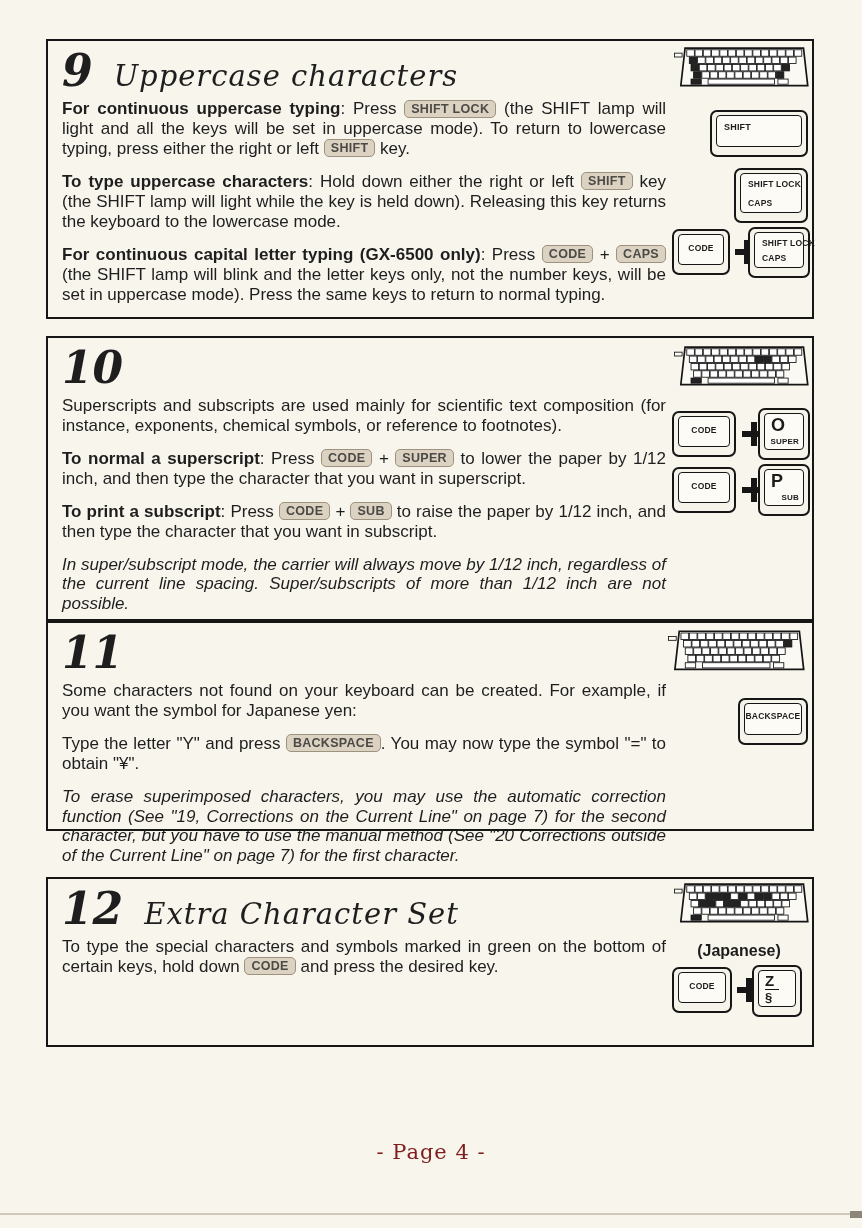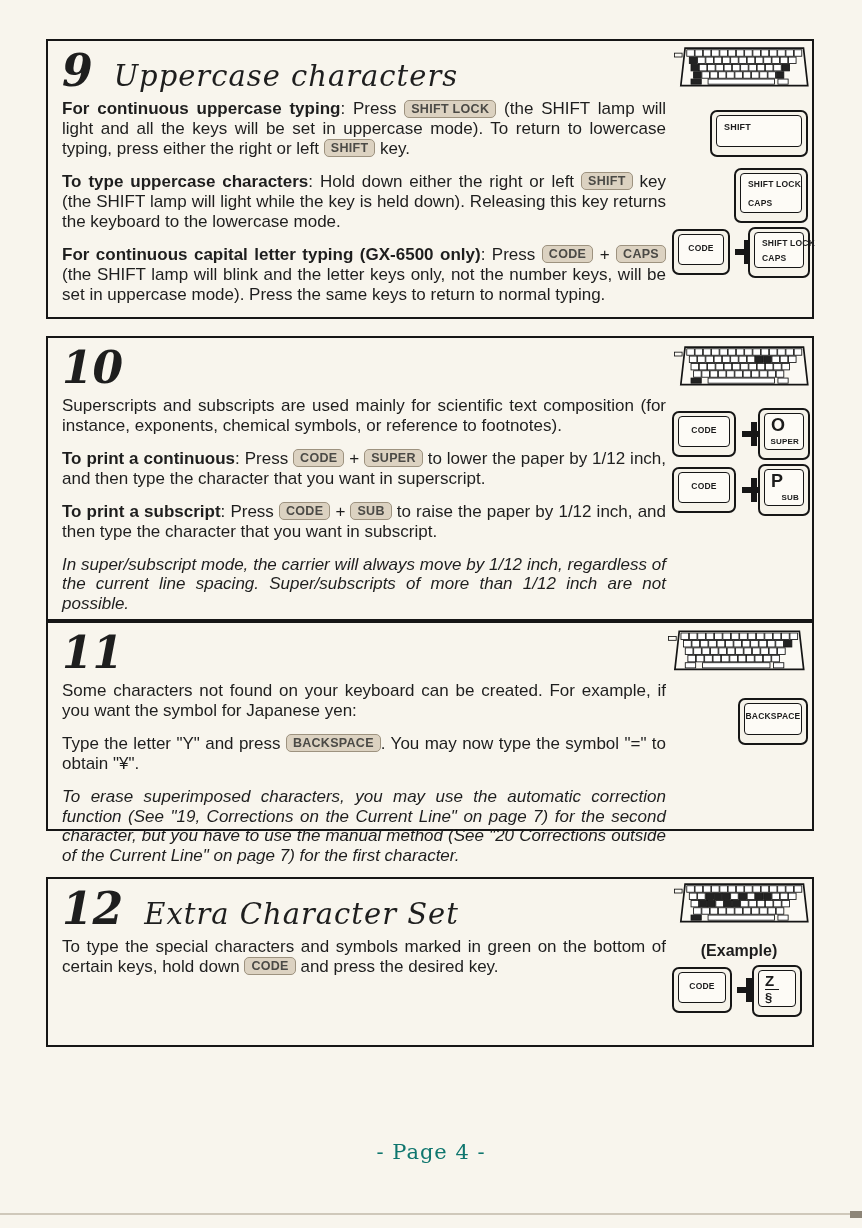--- a/index.html
+++ b/index.html
@@ -63,21 +63,21 @@
       font-weight:700;font-size:16px;color:#1c1c1c;}
   #sec12-code{left:624px;top:88px;width:60px;height:46px;}
   #sec12-plus{left:689px;top:99px;}
   #sec12-zkey{left:704px;top:86px;width:50px;height:52px;}
 
   .plus{position:absolute;width:24px;height:24px;}
   .plus::before{content:"";position:absolute;left:0;top:8.75px;width:24px;height:6.5px;background:#161616;}
   .plus::after{content:"";position:absolute;left:8.75px;top:0;width:6.5px;height:24px;background:#161616;}
 
   .footer{position:absolute;top:1140px;left:0;width:100%;text-align:center;
-      font-family:"DejaVu Serif",serif;font-size:21px;color:#0f766e;letter-spacing:1px;}
+      font-family:"DejaVu Serif",serif;font-size:21px;color:#7f1d1d;letter-spacing:1px;}
   .scan-line{position:absolute;top:1213px;left:0;width:100%;height:2px;background:#cfc8ba;}
   .scan-mark{position:absolute;right:0;top:1211px;width:12px;height:7px;background:#8d8577;}
 </style>
 </head>
 <body>
 
 <div class="page">
 
   <div class="section-box" id="sec9">
     <div class="section-title">
@@ -170,21 +170,21 @@
       </div>
     </div>
   </div>
 
   <div class="section-box" id="sec10">
     <div class="section-title">
       <span class="sec-num">10</span>
     </div>
     <div class="text-col">
         <p>Superscripts and subscripts are used mainly for scientific text composition (for instance, exponents, chemical symbols, or reference to footnotes).</p>
-        <p><b>To print a continuous</b>: Press <span class="inline-key">CODE</span> + <span class="inline-key">SUPER</span> to lower the paper by 1/12 inch, and then type the character that you want in superscript.</p>
+        <p><b>To normal a superscript</b>: Press <span class="inline-key">CODE</span> + <span class="inline-key">SUPER</span> to lower the paper by 1/12 inch, and then type the character that you want in superscript.</p>
         <p><b>To print a subscript</b>: Press <span class="inline-key">CODE</span> + <span class="inline-key">SUB</span> to raise the paper by 1/12 inch, and then type the character that you want in subscript.</p>
         <p class="italic">In super/subscript mode, the carrier will always move by 1/12 inch, regardless of the current line spacing. Super/subscripts of more than 1/12 inch are not possible.</p>
       </div>
     <svg class="kb" id="kb10" viewBox="0 0 162 50">
         <path d="M13 1 L152 1 L157 45 L8 45 Z" fill="#fbf9f3" stroke="#151515" stroke-width="2"></path>
         <rect x="0.5" y="7" width="9" height="4.5" fill="#fbf9f3" stroke="#151515" stroke-width="1"></rect>
         <rect x="15" y="3" width="8.9" height="7.6" fill="#ffffff" stroke="#151515" stroke-width="1"></rect>
         <rect x="24.7" y="3" width="8.9" height="7.6" fill="#ffffff" stroke="#151515" stroke-width="1"></rect>
         <rect x="34.4" y="3" width="8.9" height="7.6" fill="#ffffff" stroke="#151515" stroke-width="1"></rect>
         <rect x="44.099999999999994" y="3" width="8.9" height="7.6" fill="#ffffff" stroke="#151515" stroke-width="1"></rect>
@@ -395,21 +395,21 @@
         <rect x="71.5" y="28.8" width="8.9" height="7.6" fill="#ffffff" stroke="#151515" stroke-width="1"></rect>
         <rect x="81.19999999999999" y="28.8" width="8.9" height="7.6" fill="#ffffff" stroke="#151515" stroke-width="1"></rect>
         <rect x="90.89999999999999" y="28.8" width="8.9" height="7.6" fill="#ffffff" stroke="#151515" stroke-width="1"></rect>
         <rect x="100.6" y="28.8" width="8.9" height="7.6" fill="#ffffff" stroke="#151515" stroke-width="1"></rect>
         <rect x="110.3" y="28.8" width="8.9" height="7.6" fill="#ffffff" stroke="#151515" stroke-width="1"></rect>
         <rect x="120" y="28.8" width="8.9" height="7.6" fill="#ffffff" stroke="#151515" stroke-width="1"></rect>
         <rect x="20" y="37.4" width="12" height="6" fill="#222222" stroke="#151515" stroke-width="1"></rect>
         <rect x="40" y="37.4" width="78" height="6" fill="#ffffff" stroke="#151515" stroke-width="1"></rect>
         <rect x="122" y="37.4" width="12" height="6" fill="#ffffff" stroke="#151515" stroke-width="1"></rect>
       </svg>
-    <div id="sec12-example">(Example)</div>
+    <div id="sec12-example">(Japanese)</div>
     <div class="keycap" id="sec12-code">
       <div class="face">
         <span class="klabel kl-center">CODE</span>
       </div>
     </div>
     <div class="plus" id="sec12-plus"></div>
     <div class="keycap" id="sec12-zkey">
       <div class="face">
         <span class="klabel kl-zmain">Z</span>
         <span class="klabel kl-zsub">§</span>

